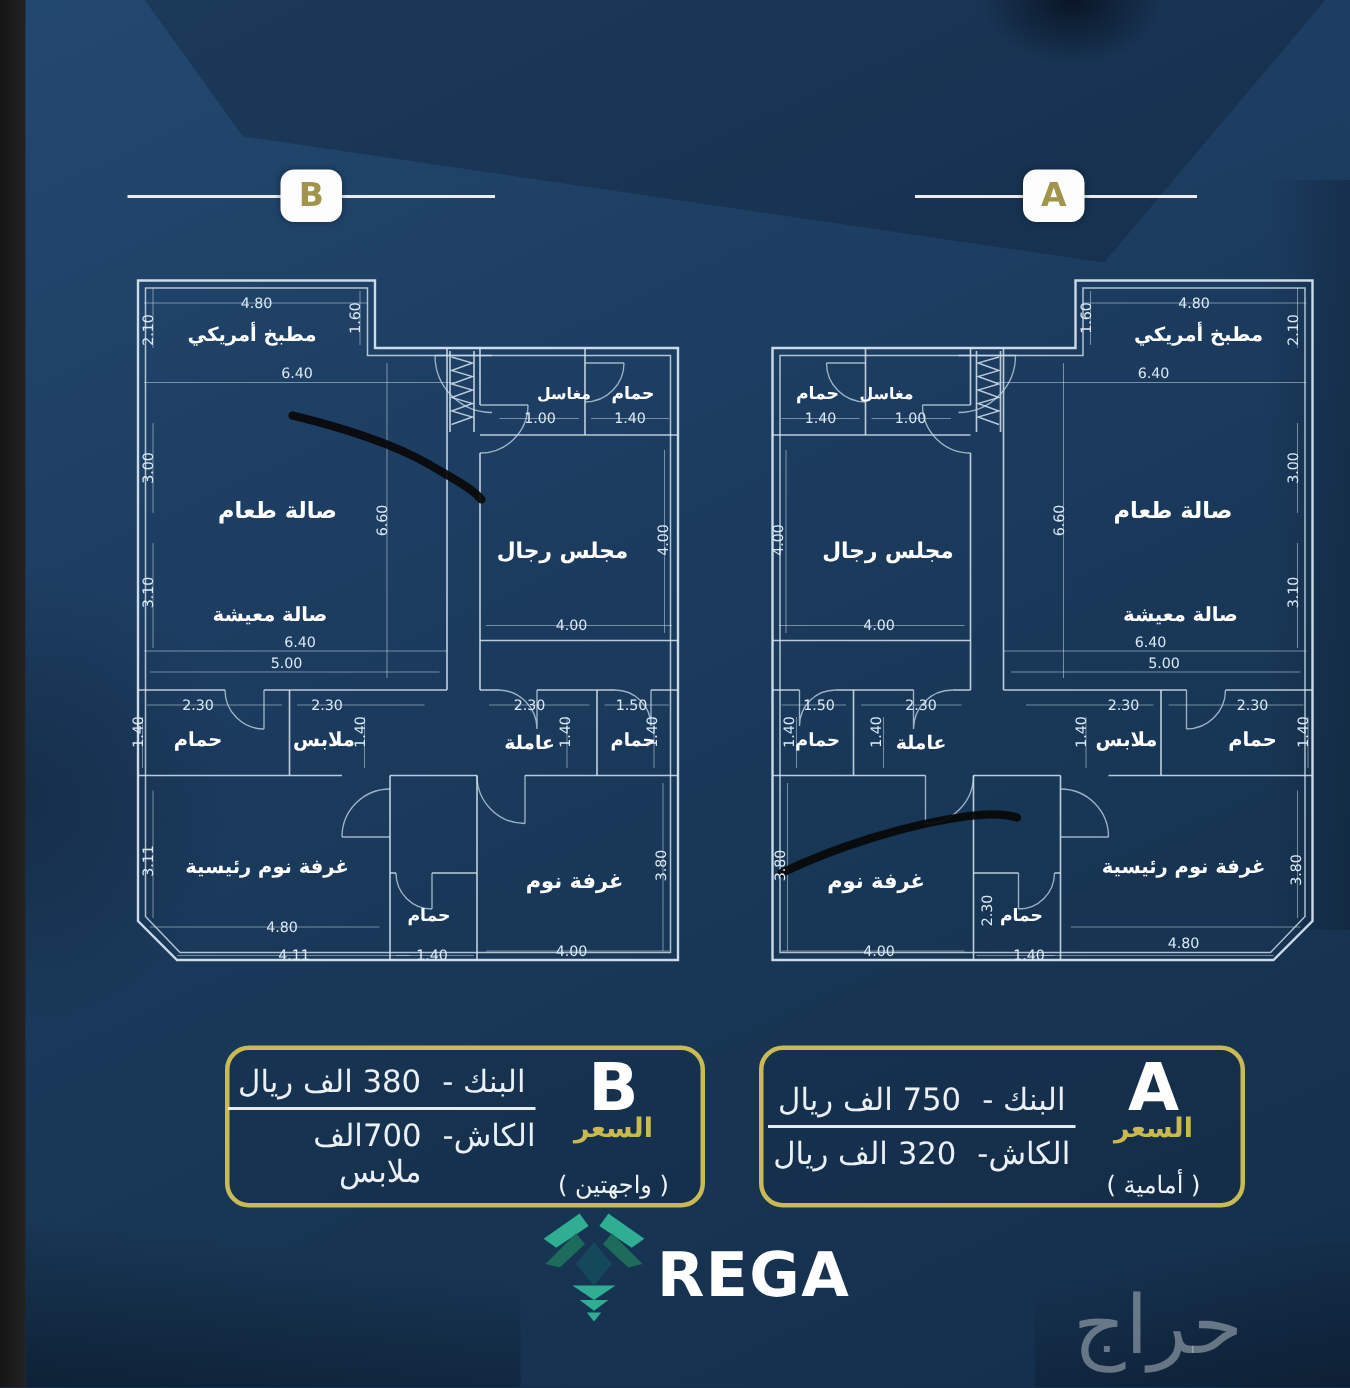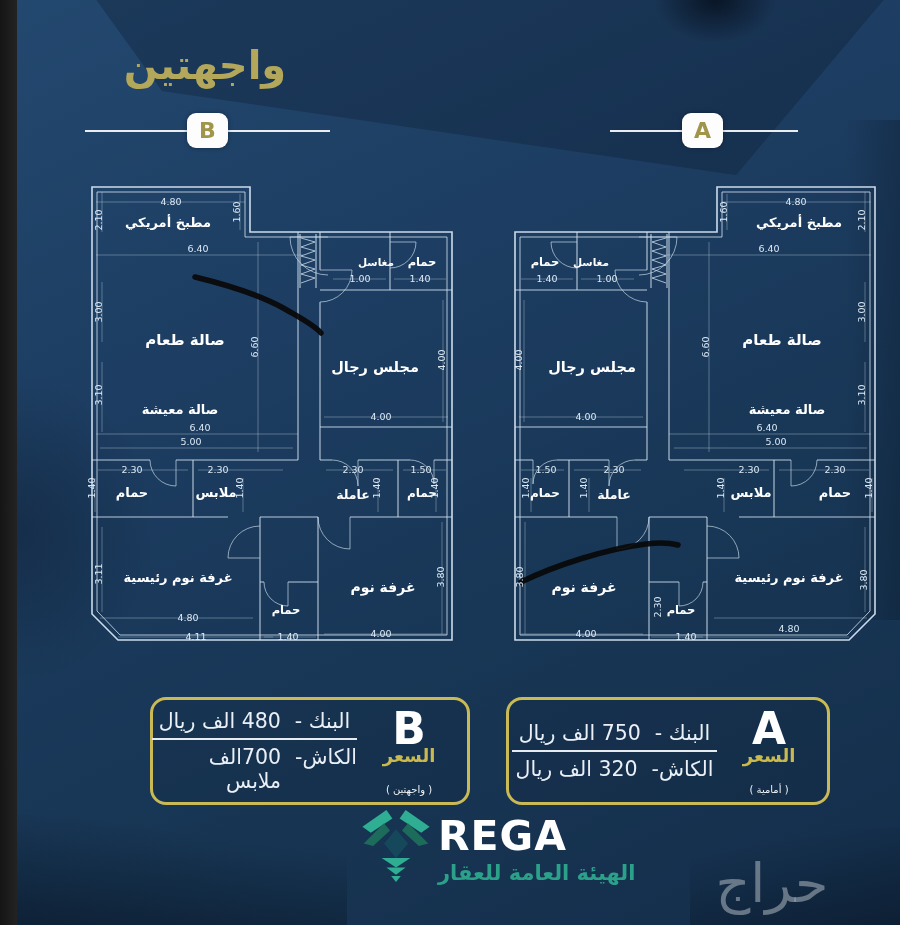--- a/index.html
+++ b/index.html
@@ -40,21 +40,21 @@
   .room{fill:#ffffff;font-weight:700;}
   .dim{fill:#dce9f5;font-size:9.5px;}
   .scribble{fill:none;stroke:#090909;stroke-width:5.5;stroke-linecap:round;opacity:.93;}
 
   .price{top:697px;height:108px;border:3px solid #c9ba55;border-radius:16px;
          direction:rtl;display:flex;align-items:center;gap:8px;
          padding:0 14px;box-sizing:border-box;background:rgba(14,32,54,.18);}
   .price-side{display:flex;flex-direction:column;align-items:center;line-height:1;min-width:88px;}
   .price-letter{color:#ffffff;font-size:44px;font-weight:700;}
   .price-label{color:#c9b94e;font-size:18px;font-weight:700;margin-top:-4px;}
-  .price-sub{color:#eef2f6;font-size:10px;margin-top:20px;}
+  .price-sub{color:#eef2f6;font-size:16px;margin-top:20px;}
   .price-main{flex:1;display:flex;flex-direction:column;align-items:center;gap:5px;
               color:#eaf0f6;font-size:20.5px;}
   .price-row{display:flex;gap:14px;}
   .price-div{width:205px;height:2px;background:#e6ebf0;}
 
   .rega{left:360px;top:806px;display:flex;align-items:center;gap:6px;}
   .rega-text{display:flex;flex-direction:column;align-items:flex-start;}
   .rega-brand{color:#fff;font-size:41px;font-weight:700;letter-spacing:1px;line-height:1;margin-top:10px;}
   .rega-org{color:#2ba18a;font-size:21px;font-weight:700;margin-top:4px;direction:rtl;white-space:nowrap;}
   .wm{left:648px;top:852px;width:248px;text-align:center;color:rgba(190,197,203,.5);
@@ -66,21 +66,20 @@
 <div id="stage">
 
   <div class="abs shade-top"></div>
   <div class="abs shade-plant"></div>
   <div class="abs shade-bl"></div>
   <div class="abs shade-br"></div>
   <div class="abs shade-ml"></div>
   <div class="abs shade-mr"></div>
   <div class="abs leftbar"></div>
 
-  <div class="abs sec-title" style="left:55px;">واجهتين</div>
   <div class="abs badge-line" style="left:85px;width:245px;"></div>
   <div class="abs badge" style="left:187px;">B</div>
   <div class="abs badge-line" style="left:610px;width:188px;"></div>
   <div class="abs badge" style="left:682px;">A</div>
 
   <svg width="0" height="0" style="position:absolute">
     <defs>
       <g id="plan-lines">
         <path class="w1" d="M4,5 H162 V50 H364 V458 H30 L4,432 Z"></path>
         <path class="w2" d="M9,10 H157 V55 H359 V453 H32 L9,429 Z"></path>
@@ -225,21 +224,21 @@
 
   <div class="abs price" style="left:150px;width:320px;">
     <div class="price-side">
       <div class="price-letter">B</div>
       <div class="price-label">السعر</div>
       <div class="price-sub">( واجهتين )</div>
     </div>
     <div class="price-main">
       <div class="price-row">
         <span>البنك -</span>
-        <span>480 الف ريال</span>
+        <span>380 الف ريال</span>
       </div>
       <div class="price-div"></div>
       <div class="price-row">
         <span>الكاش-</span>
         <span>700الف ملابس</span>
       </div>
     </div>
   </div>
 
   <div class="abs price" style="left:506px;width:324px;">
@@ -267,19 +266,18 @@
       <polygon points="58,16 38,2 33,9 51,21" fill="#2fae93"></polygon>
       <polygon points="3,30 20,13 25,19 11,32" fill="#1d6b5b"></polygon>
       <polygon points="57,30 40,13 35,19 49,32" fill="#1d6b5b"></polygon>
       <polygon points="30,18 40,30 30,42 20,30" fill="#16485c"></polygon>
       <polygon points="18,42 42,42 30,50" fill="#2fae93"></polygon>
       <polygon points="22,50 38,50 30,56" fill="#2fae93"></polygon>
       <polygon points="26,57 34,57 30,62" fill="#2fae93"></polygon>
     </svg>
     <div class="rega-text">
       <div class="rega-brand">REGA</div>
-      <div class="rega-org">الهيئة العامة للعقار</div>
     </div>
   </div>
 
   <div class="abs wm">حراج</div>
 
 </div>
 
 </body></html>

